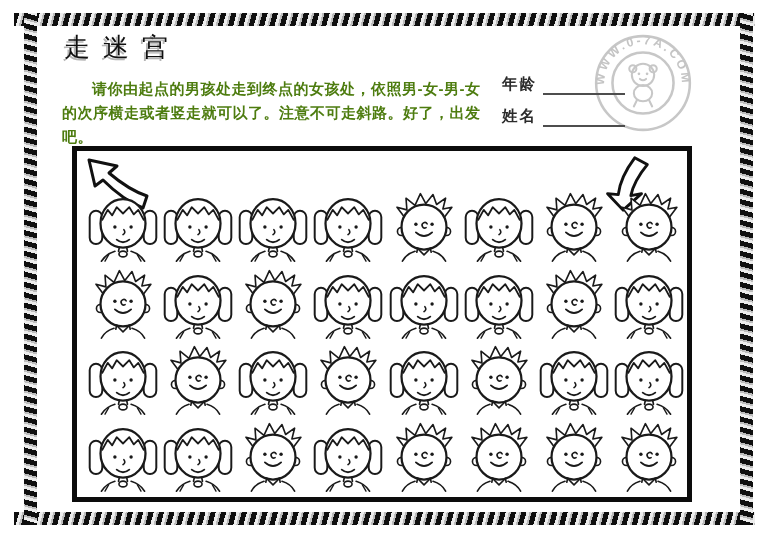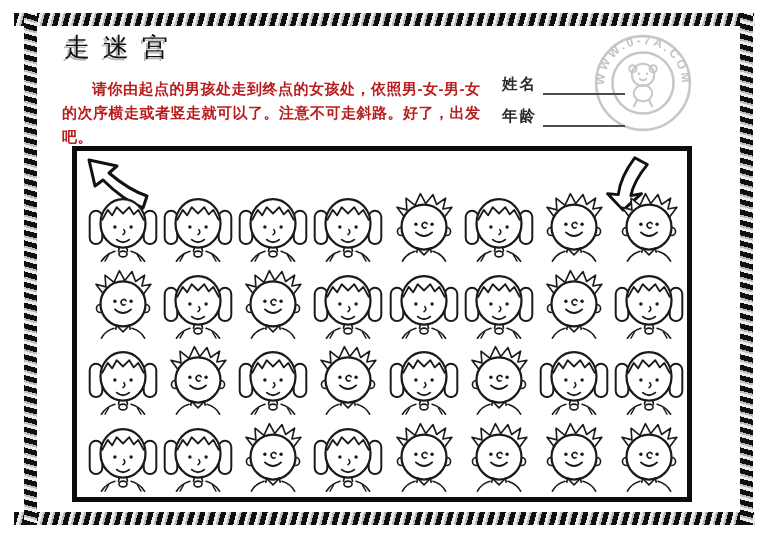--- a/index.html
+++ b/index.html
@@ -20,21 +20,21 @@
   .rb-right{right:12px;}
 
   .title{
     position:absolute;left:64px;top:30px;
     font-size:26px;font-weight:normal;letter-spacing:13px;color:#101010;
     text-shadow:-2px 2px 0 #b5b5b5;white-space:nowrap;
   }
   .instructions{
     position:absolute;left:62px;top:77px;width:430px;
     font-size:15px;line-height:24px;text-indent:2em;
-    font-weight:600;color:#b91c1c;letter-spacing:0.5px;
+    font-weight:600;color:#4d7c0f;letter-spacing:0.5px;
   }
   .fields{position:absolute;left:502px;top:74px;z-index:2;}
   .field-row{margin-bottom:11px;white-space:nowrap;}
   .field-label{font-size:15.5px;font-weight:bold;color:#2b2b2b;letter-spacing:2px;}
   .field-line{display:inline-block;width:82px;border-bottom:2px solid #4d4d4d;
     height:14px;margin-left:6px;vertical-align:bottom;}
   .watermark{position:absolute;left:588px;top:28px;z-index:1;}
 
   .maze{
     position:absolute;left:72px;top:146px;width:610px;height:346px;
@@ -80,24 +80,24 @@
         <ellipse cx="54" cy="64" rx="9" ry="8"></ellipse>
         <path d="M48,71 l-3,6 M60,71 l3,6"></path>
       </g>
     </svg>
   </div>
 
   <div class="instructions">请你由起点的男孩处走到终点的女孩处，依照男-女-男-女的次序横走或者竖走就可以了。注意不可走斜路。好了，出发吧。</div>
 
   <div class="fields">
     <div class="field-row">
-      <span class="field-label">姓名</span><span class="field-line"></span>
+      <span class="field-label">年龄</span><span class="field-line"></span>
     </div>
     <div class="field-row">
-      <span class="field-label">年龄</span><span class="field-line"></span>
+      <span class="field-label">姓名</span><span class="field-line"></span>
     </div>
   </div>
 
   <div class="maze">
     <svg class="arrow-exit" viewBox="0 0 70 58">
       <path d="M6,6 L34,12 L26,19 Q46,36 64,42 L60,54 Q40,46 20,26 L12,32 Z" fill="#ffffff" stroke="#111111" stroke-width="3" stroke-linejoin="round"></path>
     </svg>
     <svg class="arrow-entry" viewBox="0 0 58 64">
       <path d="M26,60 L10,43 L21,44 Q23,26 38,6 L51,13 Q37,30 34,45 L45,43 Z" fill="#ffffff" stroke="#111111" stroke-width="3" stroke-linejoin="round"></path>
     </svg>

